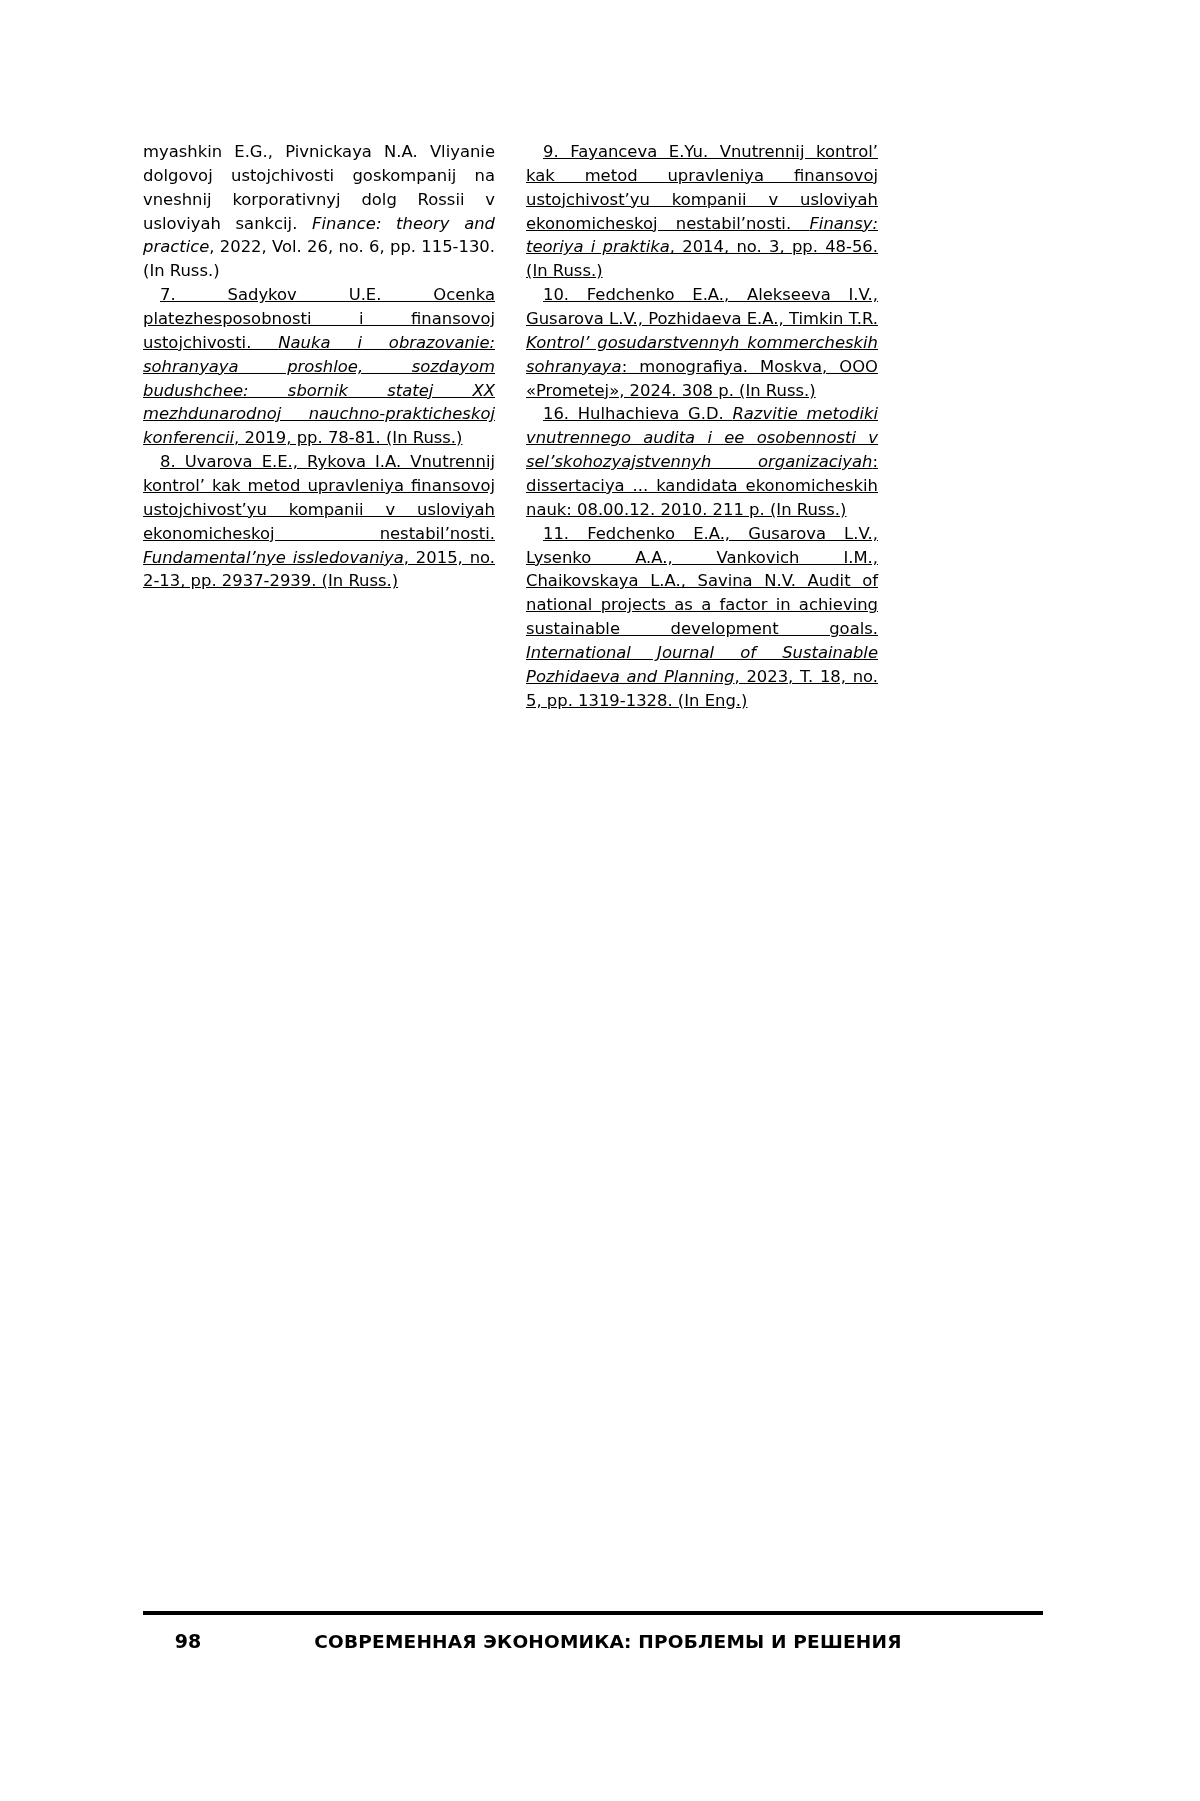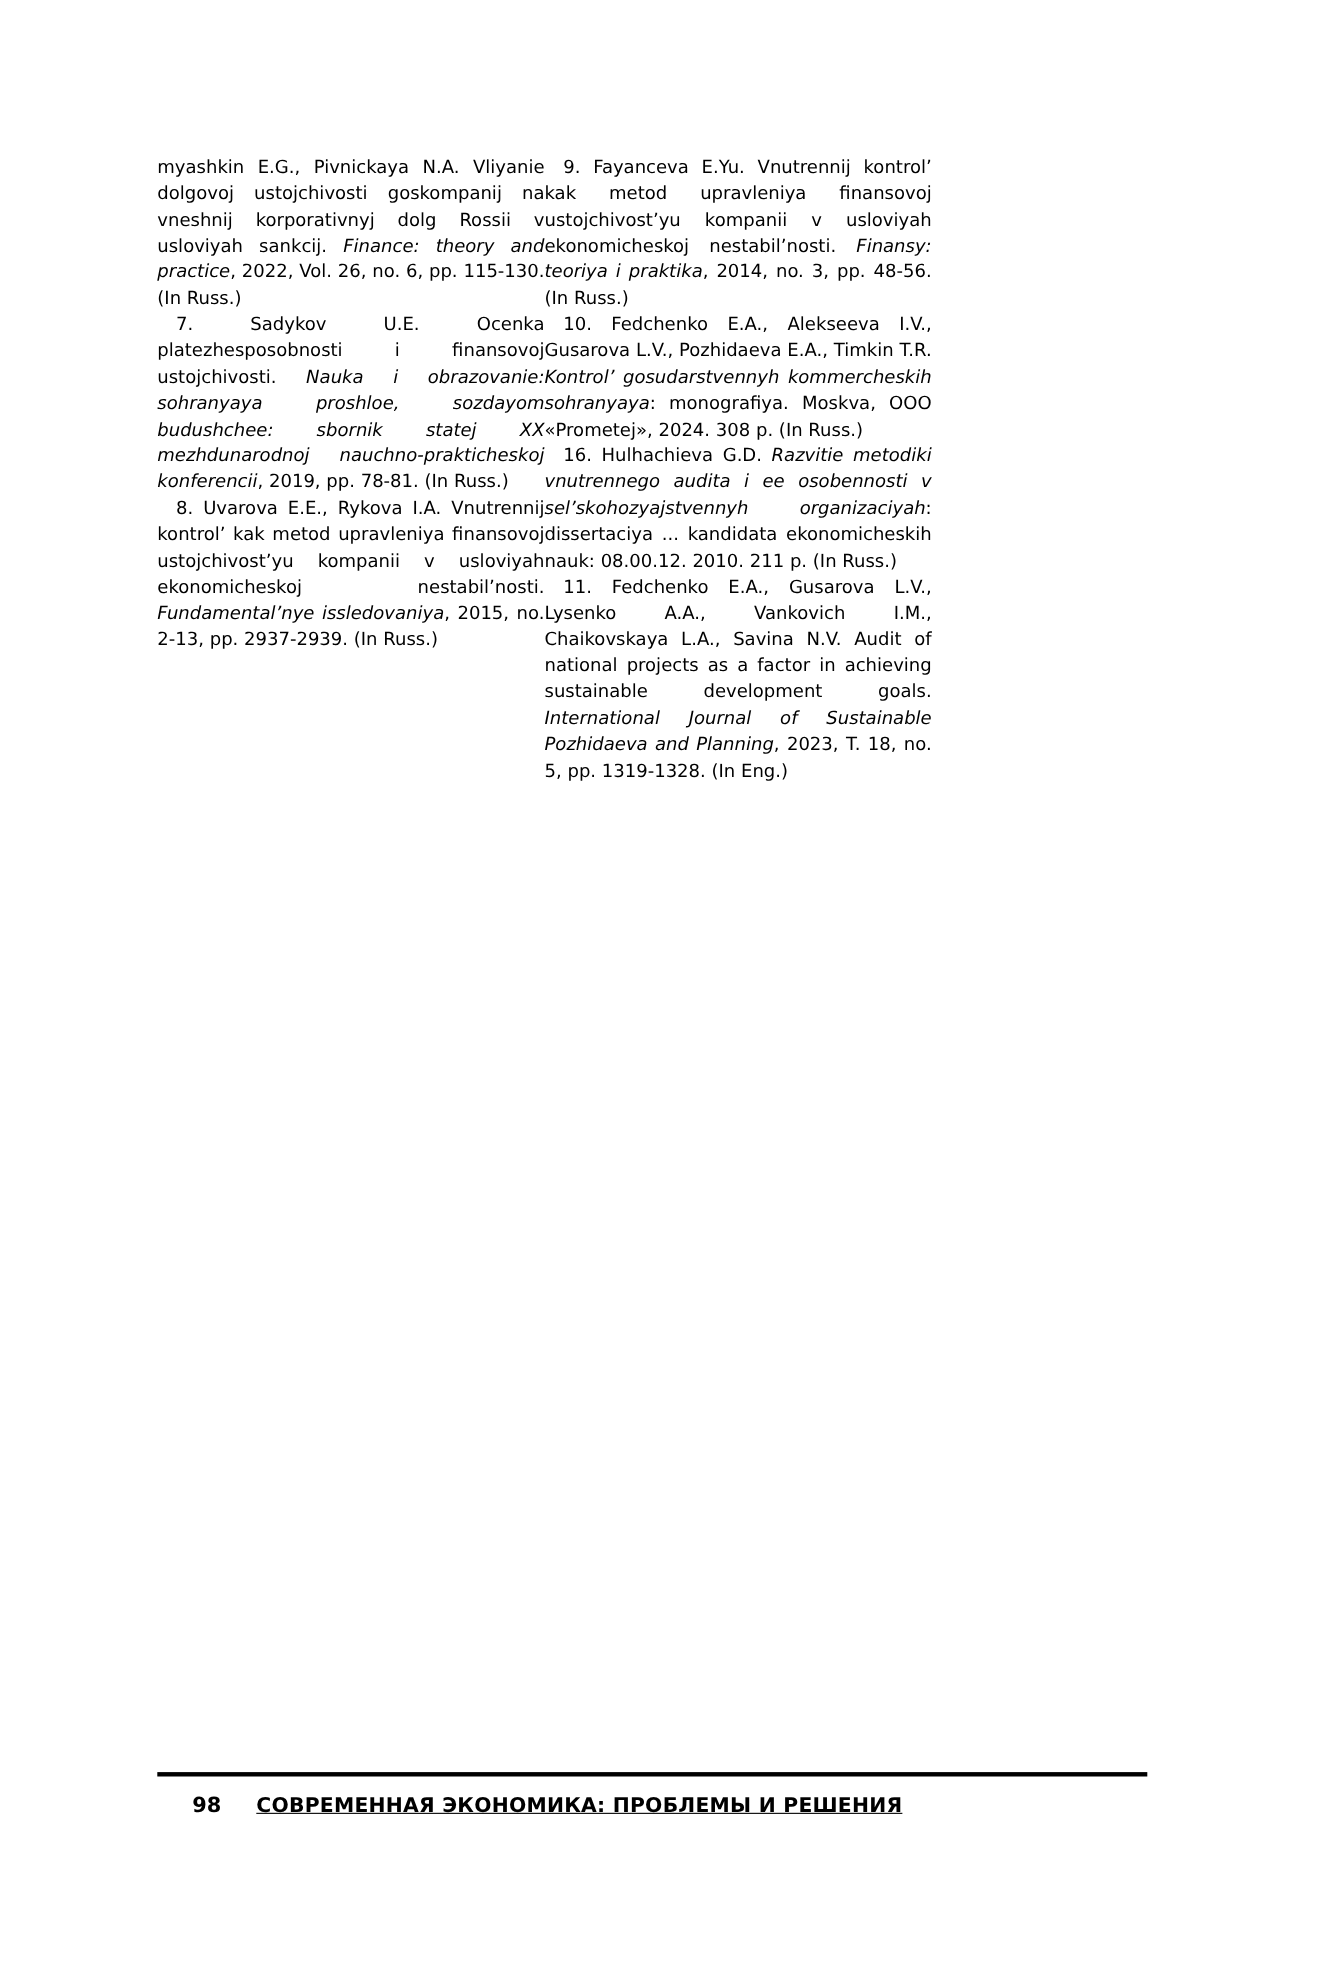--- a/index.html
+++ b/index.html
@@ -24,37 +24,39 @@
   }
   .content {
     position: absolute;
     left: 143px;
     top: 140px;
     width: 900px;
   }
   .columns {
     display: flex;
     flex-direction: row;
+    gap: 31px;
   }
   .col {
     width: 352px;
   }
   .ref {
     font-size: 16.4px;
     line-height: 1.455;
     text-align: justify;
     text-justify: inter-word;
     margin: 0 0 0 0;
     hyphens: manual;
   }
   .ref + .ref {
     margin-top: 0px;
   }
   .ref.indent {
     text-indent: 17px;
+    text-decoration: underline;
   }
   .ref i {
     font-style: italic;
   }
   .footer-rule {
     position: absolute;
     left: 143px;
     top: 1611px;
     width: 900px;
     height: 4px;
@@ -73,23 +75,22 @@
     font-size: 19px;
     font-weight: bold;
     width: 90px;
     text-align: center;
   }
   .journal-title {
     font-size: 18.5px;
     font-weight: bold;
     letter-spacing: 0.2px;
     flex: 1;
-    text-align: left;
+    text-align: center;
     padding-right: 60px;
-    text-decoration: underline;
   }
 </style>
 </head>
 <body>
 
 <div class="page">
 
   <div class="content">
     <div class="columns">
       <div class="col" id="left-column">

